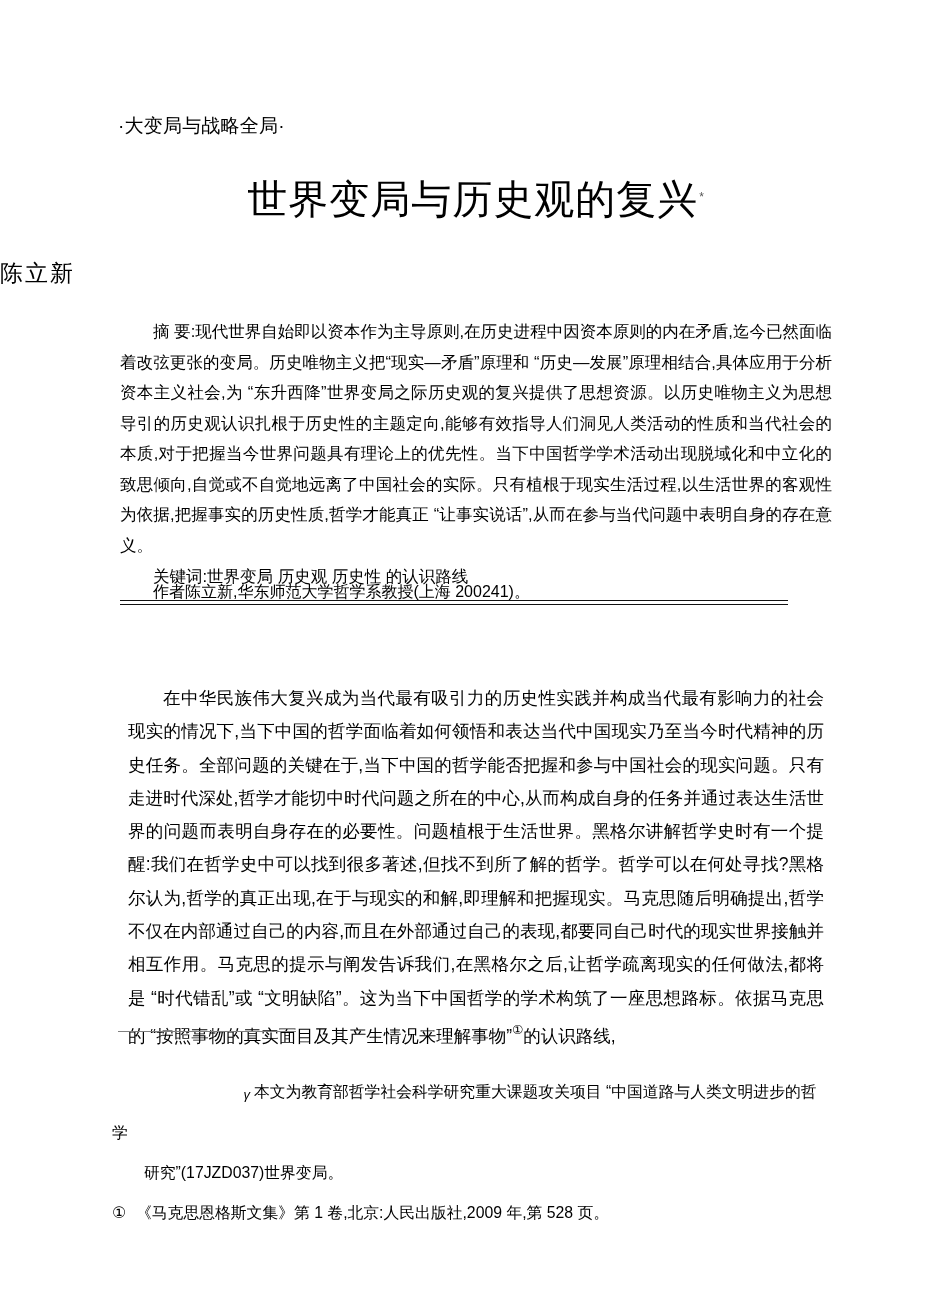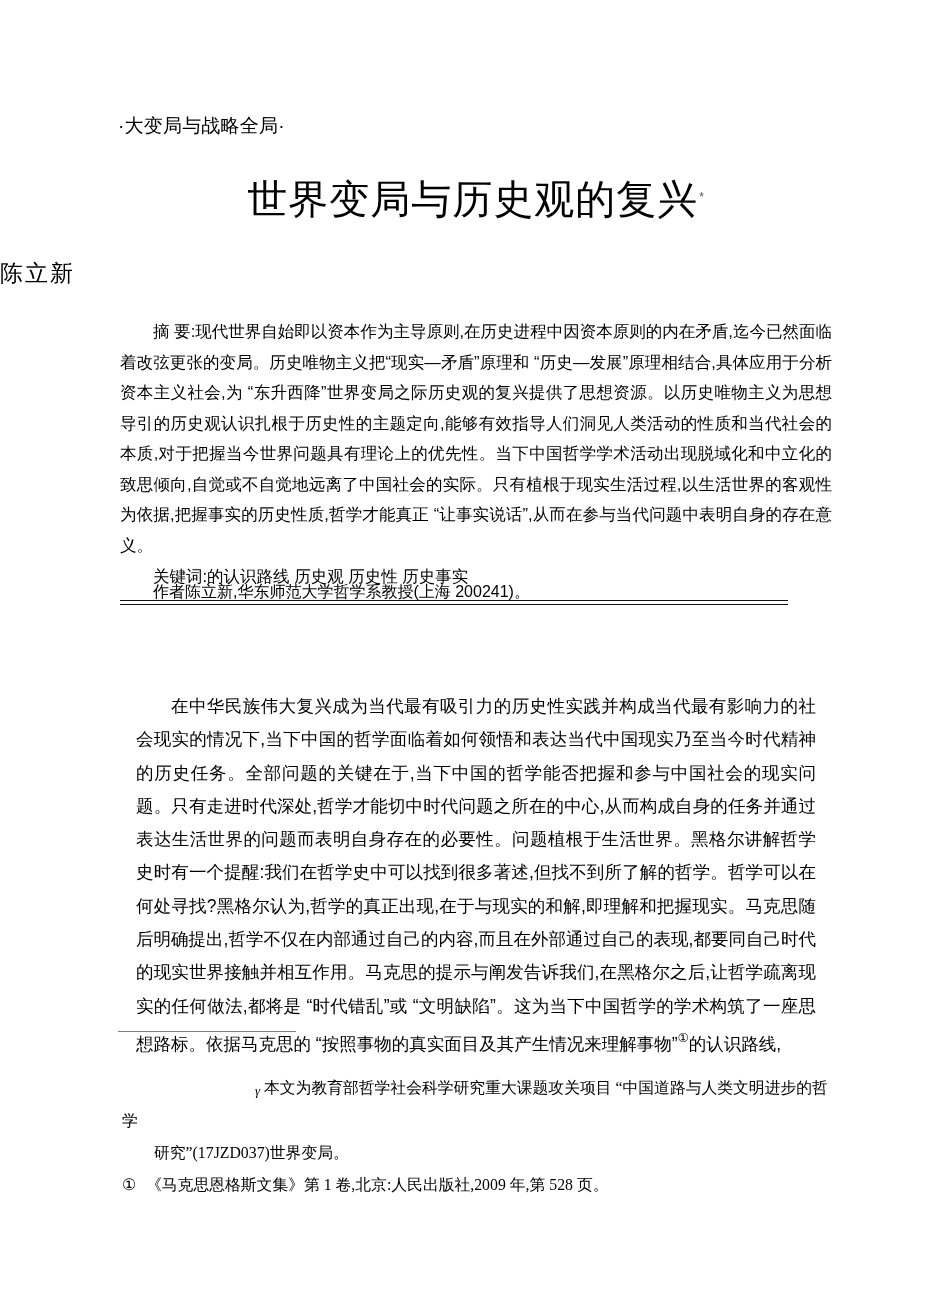--- a/index.html
+++ b/index.html
@@ -125,47 +125,46 @@
     position: absolute;
     left: 120px;
     top: 674px;
     width: 712px;
     font-size: 17.5px;
     line-height: 33.3px;
     text-align: justify;
     text-justify: inter-ideograph;
   }
   .body-block p {
-    margin: 16px;
+    margin: 8px;
     text-indent: 35px;
   }
   .fn-ref {
     font-size: 12.5px;
     vertical-align: super;
     position: relative;
     top: -1px;
   }
 
   
   .footnote-rule {
     position: absolute;
     left: 118px;
     top: 1031px;
     width: 178px;
     height: 0;
     border-top: 1.4px solid #808080;
   }
   .footnotes {
     position: absolute;
-    left: 122px;
+    left: 112px;
     top: 1072px;
     width: 716px;
     font-size: 15.8px;
-    line-height: 32px;
-    font-family: Liberation Serif, serif;
+    line-height: 40px;
   }
   .footnotes p {
     margin: 0;
   }
   .fn-star {
     display: inline-block;
     width: 138px;
     text-align: right;
     padding-right: 4px;
     font-size: 13px;
@@ -196,21 +195,21 @@
   <div class="title-row">
     <span class="doc-title">世界变局与历史观的复兴</span><span class="title-sup">*</span>
   </div>
 
   <div class="author-row">
     <span class="author-name">陈立新</span>
   </div>
 
   <div class="abstract-block">
     <p class="abstract-body">摘 要:现代世界自始即以资本作为主导原则,在历史进程中因资本原则的内在矛盾,迄今已然面临着改弦更张的变局。历史唯物主义把“现实—矛盾”原理和 “历史—发展”原理相结合,具体应用于分析资本主义社会,为 “东升西降”世界变局之际历史观的复兴提供了思想资源。以历史唯物主义为思想导引的历史观认识扎根于历史性的主题定向,能够有效指导人们洞见人类活动的性质和当代社会的本质,对于把握当今世界问题具有理论上的优先性。当下中国哲学学术活动出现脱域化和中立化的致思倾向,自觉或不自觉地远离了中国社会的实际。只有植根于现实生活过程,以生活世界的客观性为依据,把握事实的历史性质,哲学才能真正 “让事实说话”,从而在参与当代问题中表明自身的存在意义。</p>
-    <p class="keywords">关键词:的认识路线 历史观 历史性 历史事实</p>
+    <p class="keywords">关键词:世界变局 历史观 历史性 的认识路线</p>
   </div>
 
   <div class="affiliation">作者陈立新,华东师范大学哲学系教授(上海 200241)。</div>
   <div class="affil-rule-outer"></div>
   <div class="affil-rule-inner"></div>
 
   <div class="body-block">
     <p><span>在中华民族伟大复兴成为当代最有吸引力的历史性实践并构成当代最有影响力的社会现实的情况下,当下中国的哲学面临着如何领悟和表达当代中国现实乃至当今时代精神的历史任务。全部问题的关键在于,当下中国的哲学能否把握和参与中国社会的现实问题。只有走进时代深处,哲学才能切中时代问题之所在的中心,从而构成自身的任务并通过表达生活世界的问题而表明自身存在的必要性。问题植根于生活世界。黑格尔讲解哲学史时有一个提醒:我们在哲学史中可以找到很多著述,但找不到所了解的哲学。哲学可以在何处寻找?黑格尔认为,哲学的真正出现,在于与现实的和解,即理解和把握现实。马克思随后明确提出,哲学不仅在内部通过自己的内容,而且在外部通过自己的表现,都要同自己时代的现实世界接触并相互作用。马克思的提示与阐发告诉我们,在黑格尔之后,让哲学疏离现实的任何做法,都将是 “时代错乱”或 “文明缺陷”。这为当下中国哲学的学术构筑了一座思想路标。依据马克思的 “按照事物的真实面目及其产生情况来理解事物”</span><span class="fn-ref">①</span><span>的认识路线,</span></p>
   </div>
 

